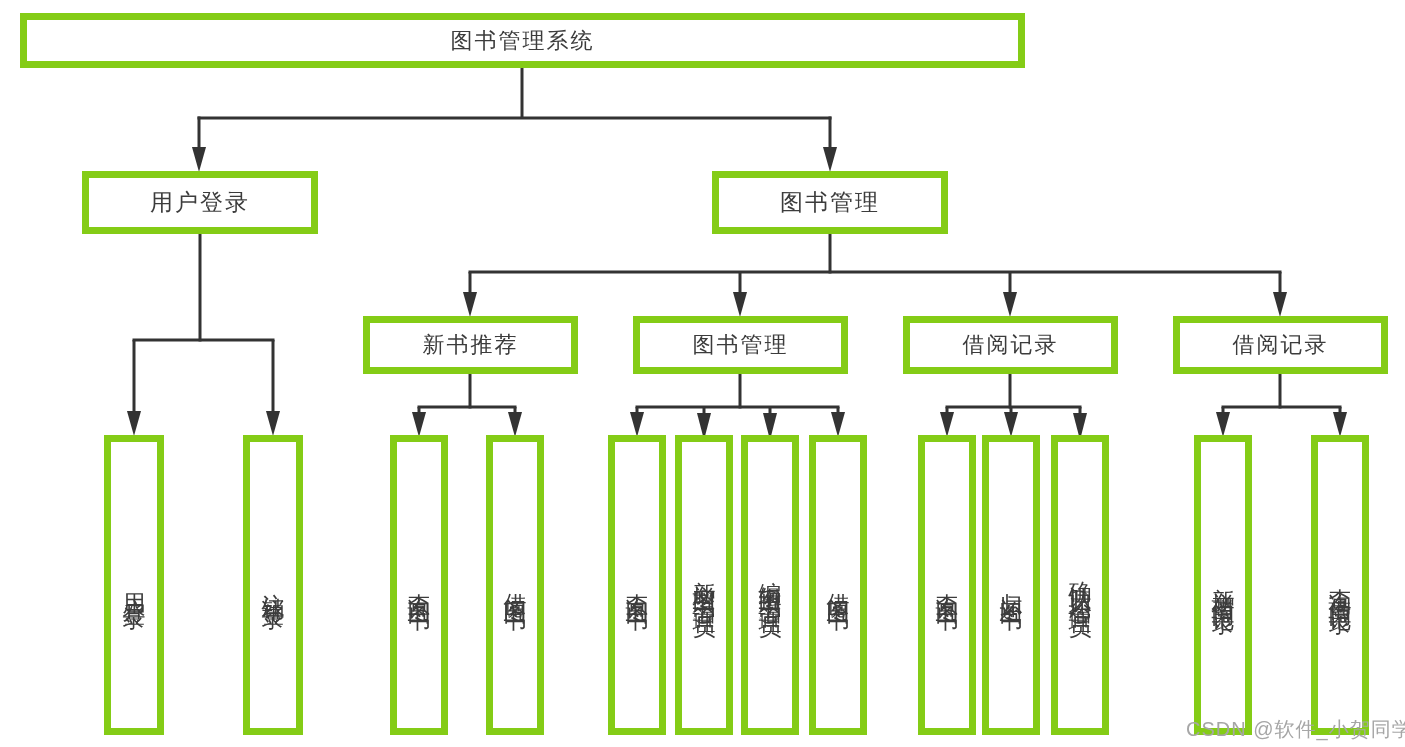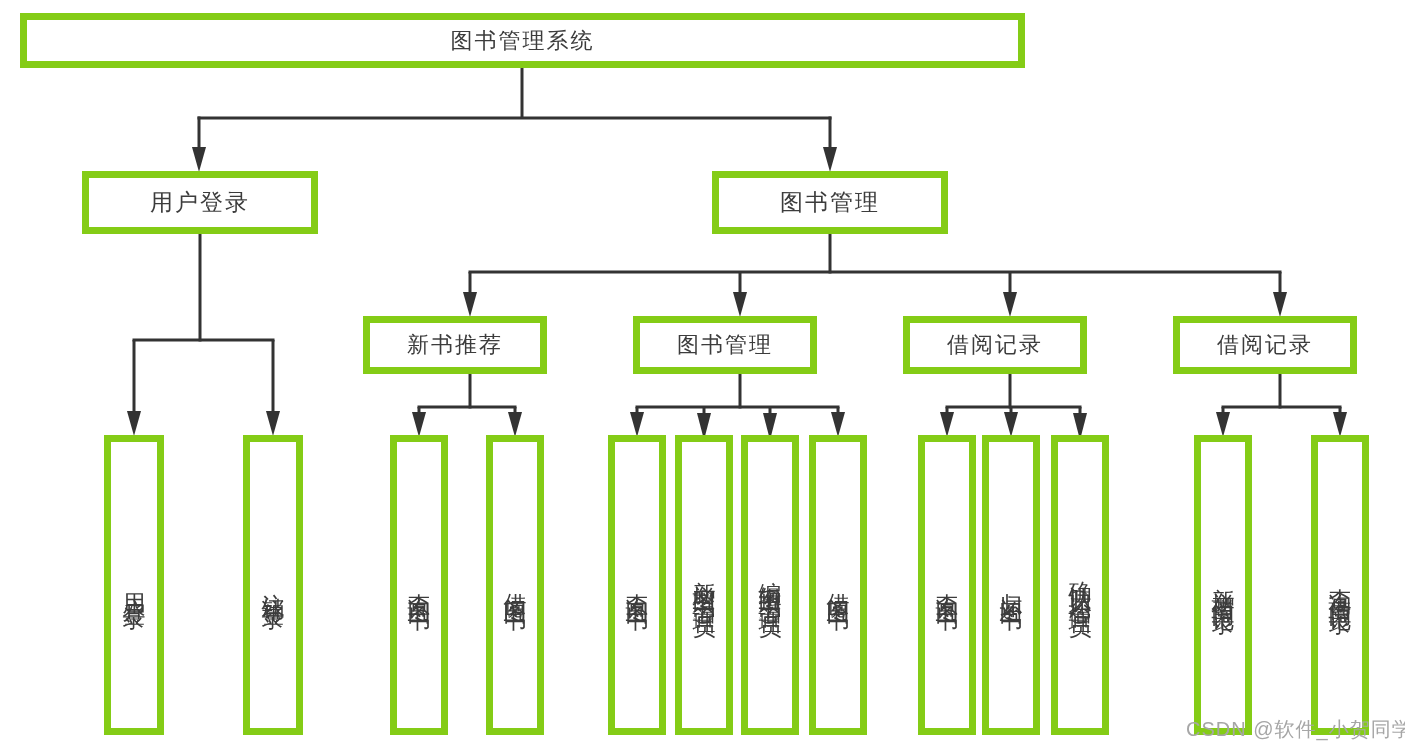--- a/index.html
+++ b/index.html
@@ -41,21 +41,21 @@
     left: 20px; top: 13px;
     width: 1005px; height: 55px;
   }
   .node-l2 {
     top: 171px;
     width: 236px; height: 63px;
     font-size: 23px;
   }
   .node-l3 {
     top: 316px;
-    width: 184px; height: 58px;
+    width: 215px; height: 58px;
   }
   .leaf {
     top: 435px;
     height: 300px;
   }
   .vtext {
     writing-mode: vertical-rl;
     text-orientation: mixed;
     font-size: 23px;
     letter-spacing: 5px;

